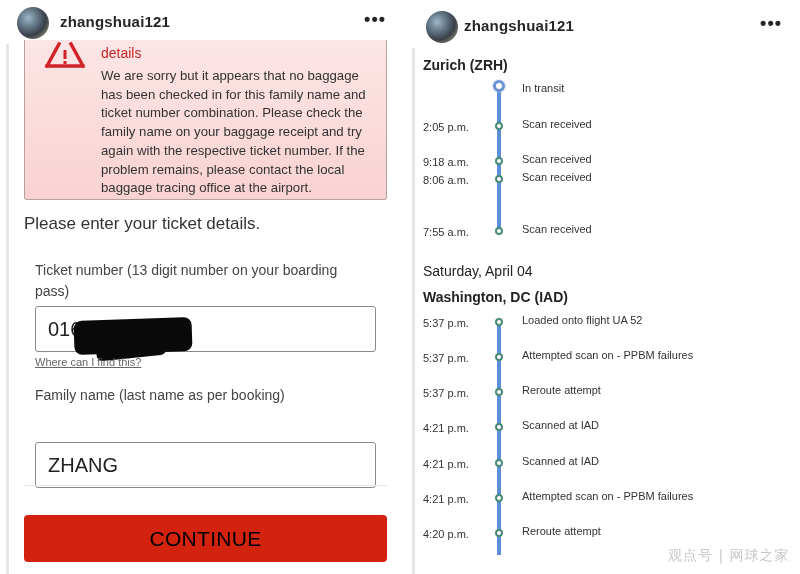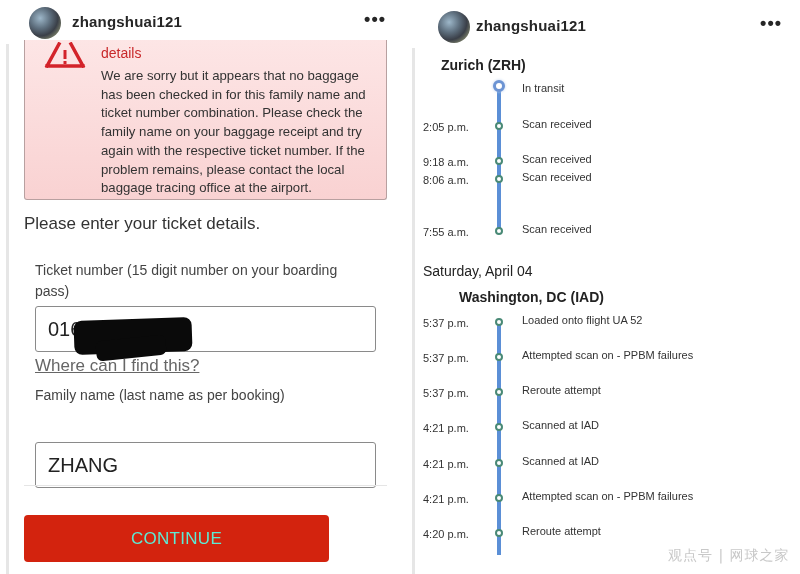--- a/index.html
+++ b/index.html
@@ -3,21 +3,21 @@
 <meta charset="utf-8">
 <style>
   * { box-sizing: border-box; margin: 0; padding: 0; }
   html, body { width: 800px; height: 574px; overflow: hidden; background: #ffffff; }
   body { font-family: "Liberation Sans", "DejaVu Sans", sans-serif; color: #222; position: relative; }
 
   .panel { position: absolute; top: 0; height: 574px; background: #fff; overflow: hidden; }
   .panel.left { left: 0; width: 400px; }
   .panel.right { left: 410px; width: 390px; }
 
-  .post-header { position: absolute; left: 16px; top: 0; right: 0; height: 40px; background: #fff; z-index: 5; }
+  .post-header { position: absolute; left: 4px; top: 0; right: 0; height: 40px; background: #fff; z-index: 5; }
   .avatar { position: absolute; left: 13px; top: 7px; width: 32px; height: 32px; border-radius: 50%;
     background: radial-gradient(circle at 35% 35%, #9db7c9 0%, #5e6f7e 35%, #3a3f48 60%, #8a8f70 85%, #c9c3a8 100%); }
   .right .avatar { left: 12px; top: 11px; }
   .username { position: absolute; left: 56px; top: 13px; font-size: 15px; font-weight: bold; color: #262626; letter-spacing: 0.2px; }
   .right .username { left: 50px; top: 17px; }
   .more { position: absolute; right: 14px; top: 9px; font-size: 18px; font-weight: bold; color: #262626; letter-spacing: 1px; }
   .right .more { right: 18px; top: 13px; }
 
   .frame-left { position: absolute; left: 6px; top: 44px; width: 3px; height: 530px; background: #e6e6e6; }
   .frame-right { position: absolute; left: 2px; top: 48px; width: 3px; height: 526px; background: #e6e6e6; }
@@ -29,27 +29,27 @@
   .error-title { position: absolute; left: 76px; top: 9px; font-size: 14px; font-weight: normal; color: #c8282a; }
   .error-text { position: absolute; left: 76px; top: 31px; width: 282px; font-size: 13.2px; line-height: 18.7px; color: #333; }
 
   .prompt { position: absolute; left: 24px; top: 214px; font-size: 17px; color: #333; }
   .field-label { position: absolute; left: 35px; font-size: 14px; color: #444; line-height: 21px; width: 340px; }
   .input { position: absolute; left: 35px; width: 341px; height: 46px; border: 1px solid #8a8a8a; border-radius: 3px; background: #fff;
     font-size: 20px; color: #222; padding-left: 12px; line-height: 44px; }
   .redact { position: absolute; left: 74px; top: 319px; width: 118px; height: 34px; background: #0a0a0a; border-radius: 8px;
     transform: rotate(-2deg); }
   .redact2 { position: absolute; left: 96px; top: 338px; width: 70px; height: 20px; background: #0a0a0a; border-radius: 6px; transform: rotate(-6deg); }
-  .help-link { position: absolute; left: 35px; top: 356px; font-size: 17px; color: #666; text-decoration: underline; }
+  .help-link { position: absolute; left: 35px; top: 356px; font-size: 11px; color: #666; text-decoration: underline; }
   .divider { position: absolute; left: 24px; top: 485px; width: 363px; height: 1px; background: #e5e5e5; }
-  .continue-btn { position: absolute; left: 24px; top: 515px; width: 305px; height: 47px; background: #d3230e; border: none; border-radius: 4px;
-    color: #5eead4; font-size: 17px; letter-spacing: 0.3px; font-family: "Liberation Sans", sans-serif; text-align: center; line-height: 47px; }
+  .continue-btn { position: absolute; left: 24px; top: 515px; width: 363px; height: 47px; background: #d3230e; border: none; border-radius: 4px;
+    color: #000000; font-size: 21px; letter-spacing: 0.3px; font-family: "Liberation Sans", sans-serif; text-align: center; line-height: 47px; }
 
   
-  .loc-title { position: absolute; left: 31px; font-size: 14px; font-weight: bold; color: #222; }
+  .loc-title { position: absolute; left: 13px; font-size: 14px; font-weight: bold; color: #222; }
   .date-title { position: absolute; left: 13px; font-size: 14px; color: #222; }
   .timeline-line { position: absolute; left: 87px; width: 4px; background: #5b8fd6; }
   .event { position: absolute; left: 0; width: 390px; height: 20px; }
   .event .time { position: absolute; left: 13px; top: 3px; font-size: 11px; color: #333; }
   .event .dot { position: absolute; left: 85px; top: 4px; width: 8px; height: 8px; border-radius: 50%; border: 2px solid #4a8a76; background: #fff; }
   .event .dot.big { left: 83px; top: -2px; width: 12px; height: 12px; border: 3px solid #6b93d3; box-shadow: 0 0 3px #b8cdee; }
   .event .desc { position: absolute; left: 112px; top: 0px; font-size: 11px; color: #333; }
 
   .watermark { position: absolute; left: 668px; top: 547px; font-size: 14px; color: #c8c8c8; letter-spacing: 1px;
     font-family: "DejaVu Sans", sans-serif; }
@@ -65,21 +65,21 @@
       <path d="M4 24 L16 2 M28 2 L40 24 M4 24 L40 24" stroke="#d3232a" stroke-width="3.5" fill="none" stroke-linecap="square"></path>
       <rect x="20.5" y="8" width="3" height="9" fill="#d3232a"></rect>
       <rect x="20.5" y="19" width="3" height="3" fill="#d3232a"></rect>
     </svg>
     <div class="error-title">details</div>
     <div class="error-text">We are sorry but it appears that no baggage has been checked in for this family name and ticket number combination. Please check the family name on your baggage receipt and try again with the respective ticket number. If the problem remains, please contact the local baggage tracing office at the airport.</div>
   </div>
 
   <div class="prompt">Please enter your ticket details.</div>
 
-  <div class="field-label" style="top:260px;">Ticket number (15 digit number on your boarding pass)</div>
+  <div class="field-label" style="top:260px;">Ticket number (13 digit number on your boarding pass)</div>
   <div class="input" style="top:306px;">016</div>
   <div class="redact"></div>
   <div class="redact2"></div>
   <a class="help-link">Where can I find this?</a>
 
   <div class="field-label" style="top:385px;">Family name (last name as per booking)</div>
   <div class="input" style="top:426px;margin-top:16px;">ZHANG</div>
 
   <div class="divider"></div>
   <button class="continue-btn">CONTINUE</button>
@@ -124,21 +124,21 @@
     <span class="dot"></span>
     <span class="desc">Scan received</span>
   </div>
   <div class="event" style="top:223px;">
     <span class="time">7:55 a.m.</span>
     <span class="dot"></span>
     <span class="desc">Scan received</span>
   </div>
 
   <div class="date-title" style="top:263px;">Saturday, April 04</div>
-  <div class="loc-title" style="top:289px;margin-left:18px;">Washington, DC (IAD)</div>
+  <div class="loc-title" style="top:289px;">Washington, DC (IAD)</div>
 
   <div class="timeline-line" style="top:320px; height:235px;"></div>
 
   <div class="event" style="top:314px;">
     <span class="time">5:37 p.m.</span>
     <span class="dot"></span>
     <span class="desc">Loaded onto flight UA 52</span>
   </div>
   <div class="event" style="top:349px;">
     <span class="time">5:37 p.m.</span>

